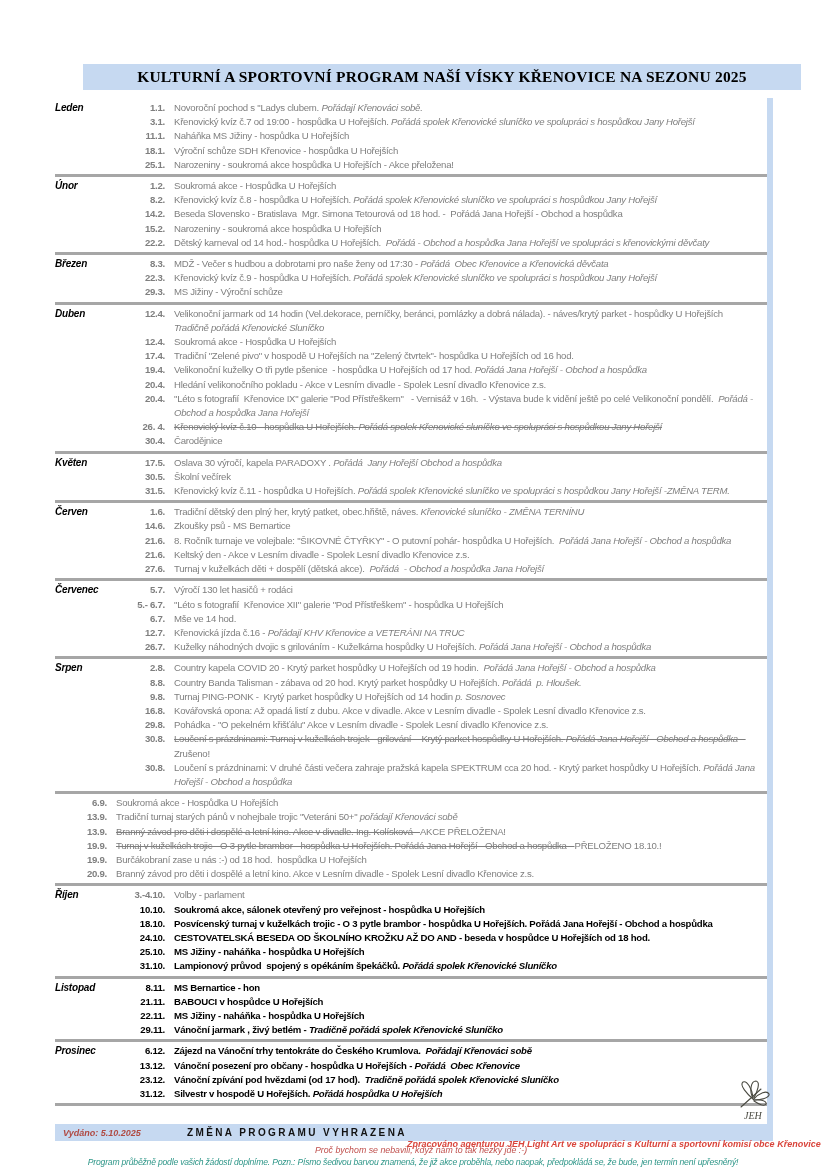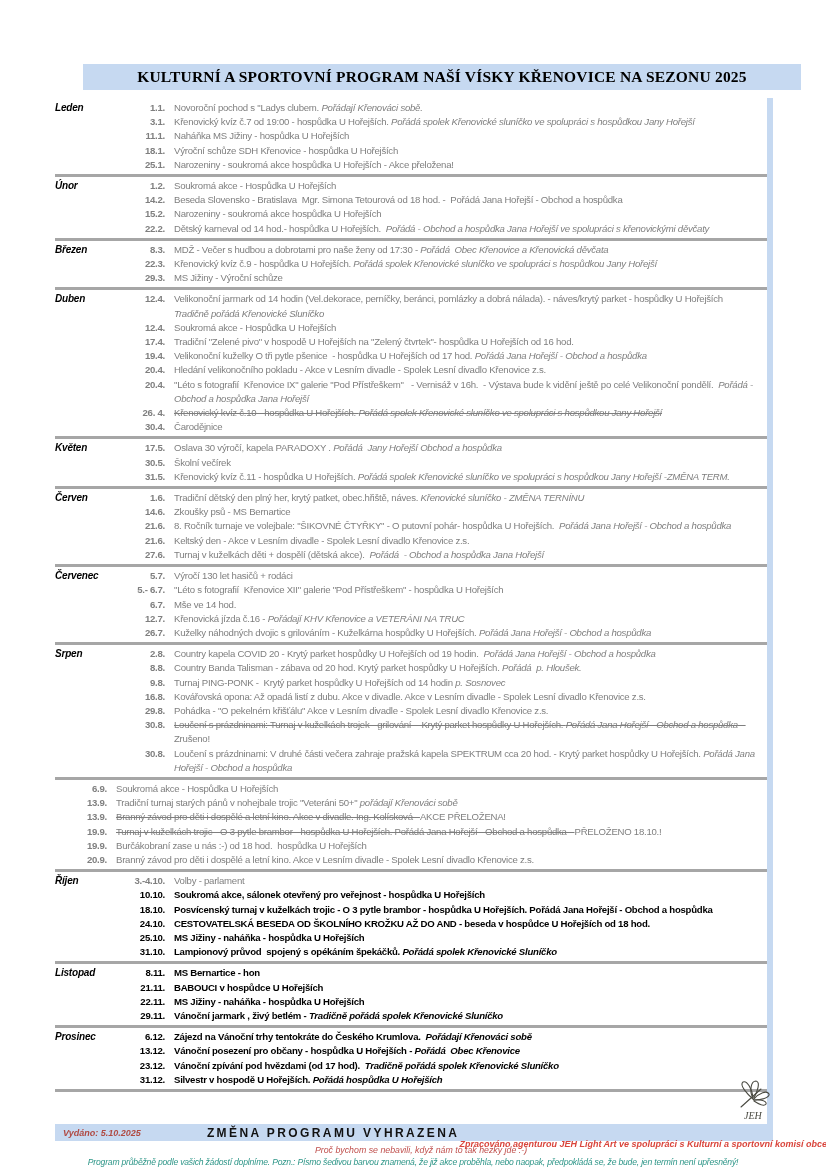--- a/index.html
+++ b/index.html
@@ -22,22 +22,22 @@
   .row.past, .row.past .date{color:var(--past);}
   .row.plain{color:#000;font-weight:400;}
   .row.plain .date{font-weight:700;}
   .row.future{color:var(--future);font-weight:700;}
   .it{font-style:italic;}
   .st{text-decoration:line-through;}
   .footerbar{position:absolute;left:55px;top:1124px;width:718px;height:17px;
         background:var(--band);display:flex;align-items:center;justify-content:space-between;
         padding:8px 8px;box-sizing:border-box;}
   .issued{font-size:9px;font-weight:700;font-style:italic;color:var(--issued-red);white-space:nowrap;}
-  .subject-to-change{font-size:12px;font-weight:700;letter-spacing:2.4px;color:#111;
-        white-space:nowrap;margin-left:66px;}
+  .subject-to-change{font-size:10px;font-weight:700;letter-spacing:2.4px;color:#111;
+        white-space:nowrap;margin-left:46px;}
   .agency{font-size:9px;font-weight:700;font-style:italic;color:var(--agency-red);white-space:nowrap;margin-top:23px;}
   .quoteline{position:absolute;left:8px;top:1145px;width:826px;text-align:center;
         font-size:8.8px;font-style:italic;color:var(--quote-red);}
   .noteline{position:absolute;left:0;top:1157px;width:826px;text-align:center;
         font-size:8.6px;font-style:italic;color:var(--note-green);letter-spacing:-.2px;}
   .logo{position:absolute;left:733px;top:1077px;width:40px;height:46px;}
 </style>
 </head>
 <body>
 
@@ -74,20 +74,24 @@
             <div class="txt"><span>Narozeniny - soukromá akce hospůdka U Hořejších - Akce přeložena!</span></div>
           </div>
         </div>
       </div>
       <div class="section">
         <div class="mlabel">Únor</div>
         <div class="rows">
           <div class="row past">
             <div class="date">1.2.</div>
             <div class="txt"><span>Soukromá akce - Hospůdka U Hořejších</span></div>
+          </div>
+          <div class="row past">
+            <div class="date">8.2.</div>
+            <div class="txt"><span>Křenovický kvíz č.8 - hospůdka U Hořejších. </span><span class="it">Pořádá spolek Křenovické sluníčko ve spolupráci s hospůdkou Jany Hořejší</span></div>
           </div>
           <div class="row past">
             <div class="date">14.2.</div>
             <div class="txt"><span>Beseda Slovensko - Bratislava  Mgr. Simona Tetourová od 18 hod. -  Pořádá Jana Hořejší - Obchod a hospůdka</span></div>
           </div>
           <div class="row past">
             <div class="date">15.2.</div>
             <div class="txt"><span>Narozeniny - soukromá akce hospůdka U Hořejších</span></div>
           </div>
           <div class="row past">

